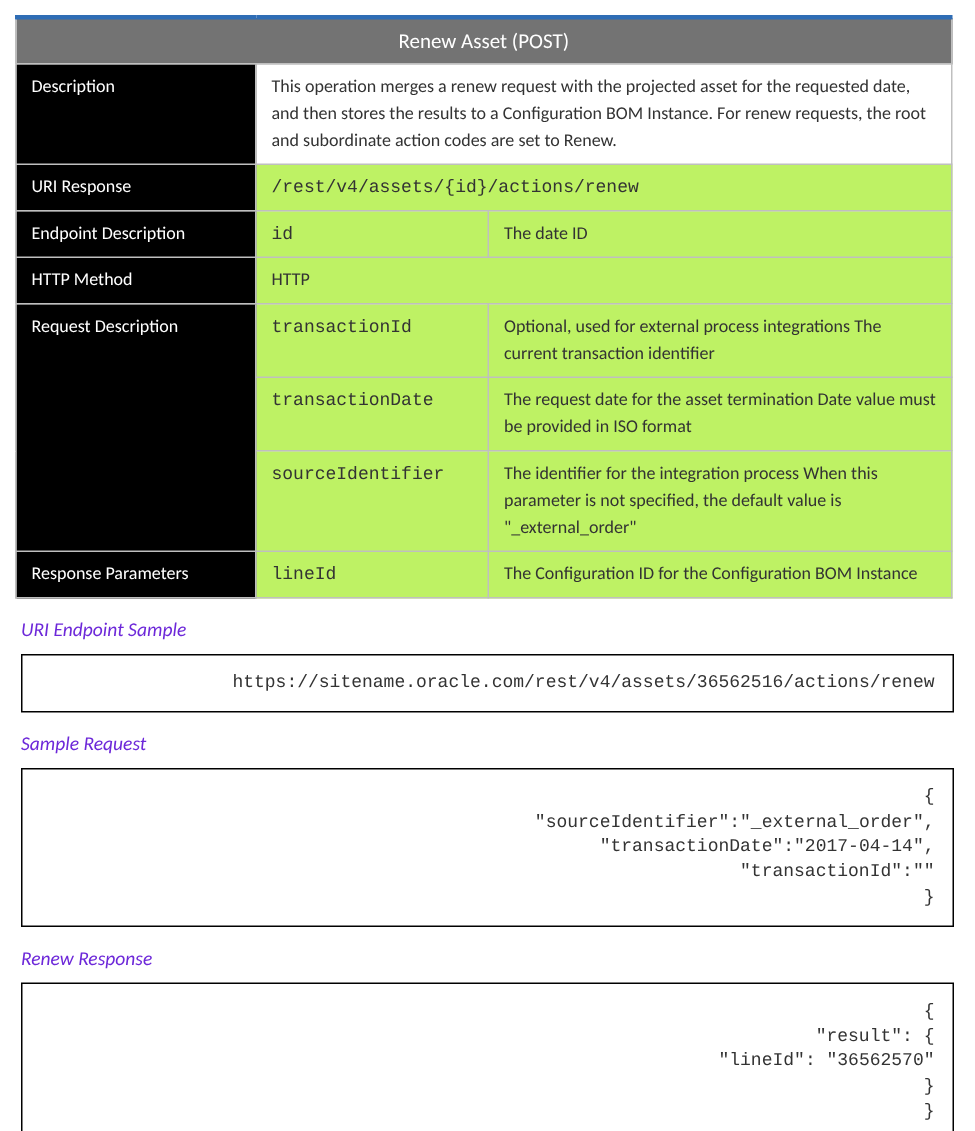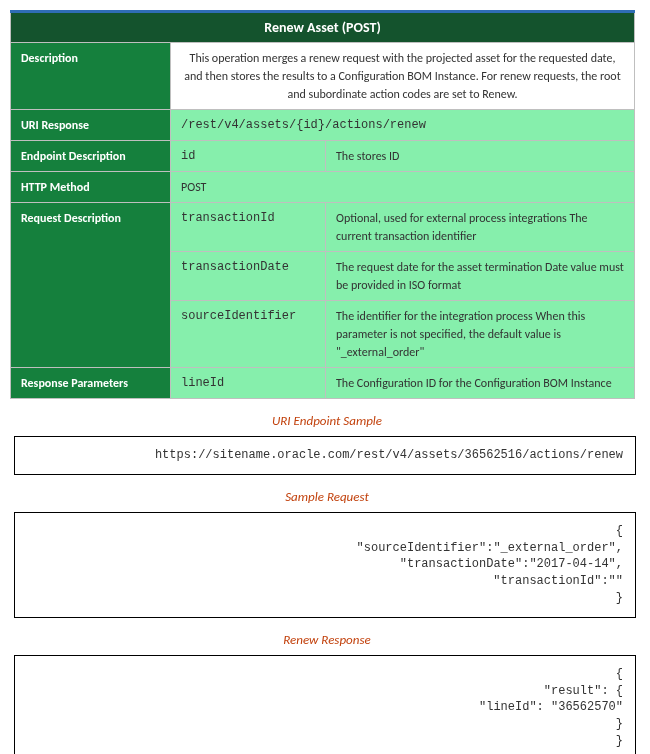--- a/index.html
+++ b/index.html
@@ -11,64 +11,62 @@
     width: 650px;
     box-sizing: border-box;
     background: #fff;
   }
   .api-table {
     width: 625px;
     border-collapse: collapse;
     table-layout: fixed;
   }
   .api-table th.title {
-    background: #14532d;
+    background: #737373;
     color: #fff;
-    font-weight: bold;
+    font-weight: normal;
     text-align: center;
     font-size: 14px;
     padding: 6px 8px;
     border: 1px solid #bfbfbf;
     border-top: 3px solid #2f6db5;
   }
   .api-table td {
     border: 1px solid #bfbfbf;
     padding: 6px 10px;
     vertical-align: top;
     line-height: 1.5;
   }
   .api-table td.label {
-    background: #15803d;
+    background: #000000;
     color: #fff;
-    font-weight: bold;
+    font-weight: normal;
     width: 155px;
     font-size: 12px;
   }
   .api-table td.param-name {
     font-family: "Courier New", monospace;
     font-size: 12px;
     width: 150px;
   }
   .api-table tr.desc-row td.content {
     background: #fff;
-    text-align: center;
   }
   .api-table td.shaded {
     background: #efefef;
   }
   .api-table td.content {
-    background: #86efac;
+    background: #bef264;
     font-size: 12px;
   }
   .section-heading {
-    color: #c2410c;
+    color: #6d28d9;
     font-style: italic;
     font-size: 13px;
     margin: 14px 0 8px 4px;
-    text-align: center;
   }
   .code-box {
     border: 1px solid #000;
     padding: 10px 12px;
     font-family: "Courier New", monospace;
     font-size: 12px;
     white-space: pre;
     line-height: 1.4;
     margin: 0 4px 6px 4px;
     text-align: right;
@@ -94,25 +92,25 @@
     <td class="label">Description</td>
     <td class="content" colspan="2">This operation merges a renew request with the projected asset for the requested date, and then stores the results to a Configuration BOM Instance. For renew requests, the root and subordinate action codes are set to Renew.</td>
   </tr>
   <tr>
     <td class="label">URI Response</td>
     <td class="content shaded param-name" colspan="2">/rest/v4/assets/{id}/actions/renew</td>
   </tr>
   <tr>
     <td class="label">Endpoint Description</td>
     <td class="content param-name">id</td>
-    <td class="content">The stores ID</td>
+    <td class="content">The date ID</td>
   </tr>
   <tr>
     <td class="label">HTTP Method</td>
-    <td class="content shaded" colspan="2">POST</td>
+    <td class="content shaded" colspan="2">HTTP</td>
   </tr>
   <tr>
     <td class="label" rowspan="3">Request Description</td>
     <td class="content param-name">transactionId</td>
     <td class="content">Optional, used for external process integrations
 The current transaction identifier</td>
   </tr>
   <tr>
     <td class="content param-name">transactionDate</td>
     <td class="content">The request date for the asset termination

